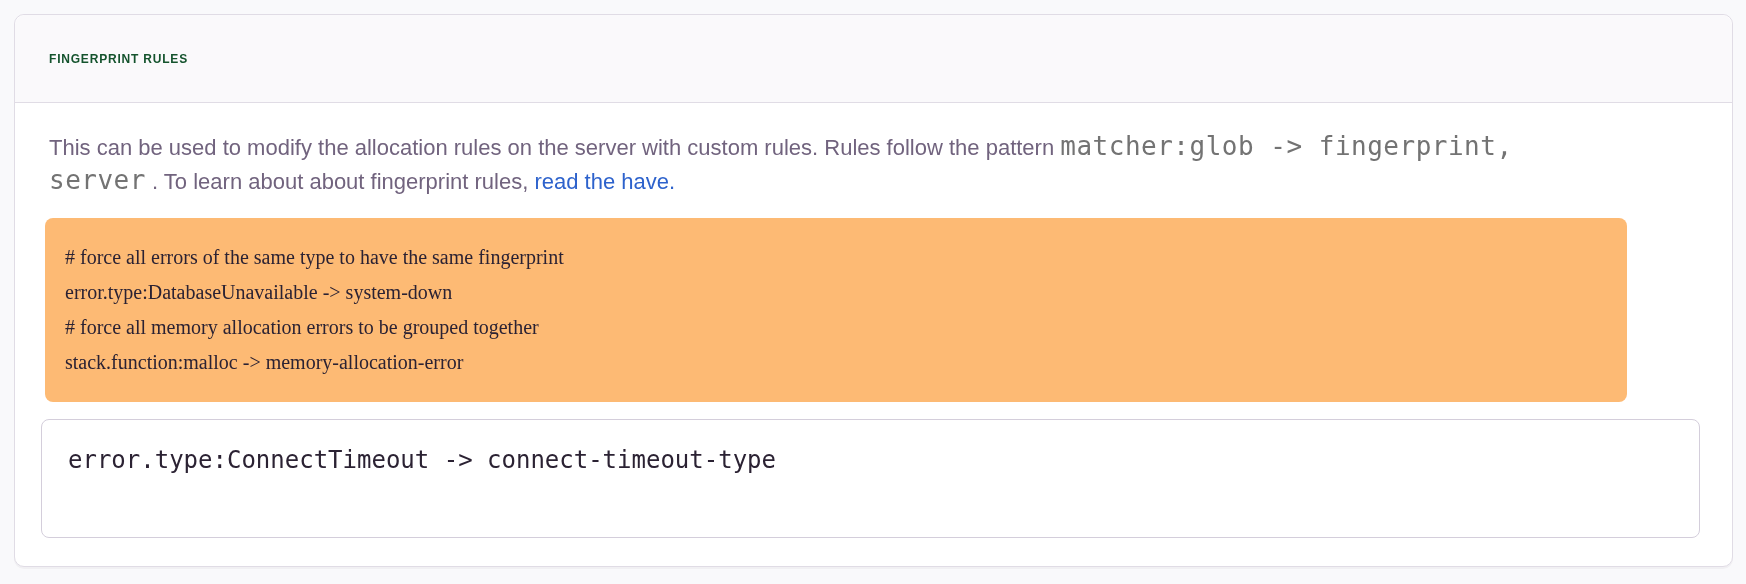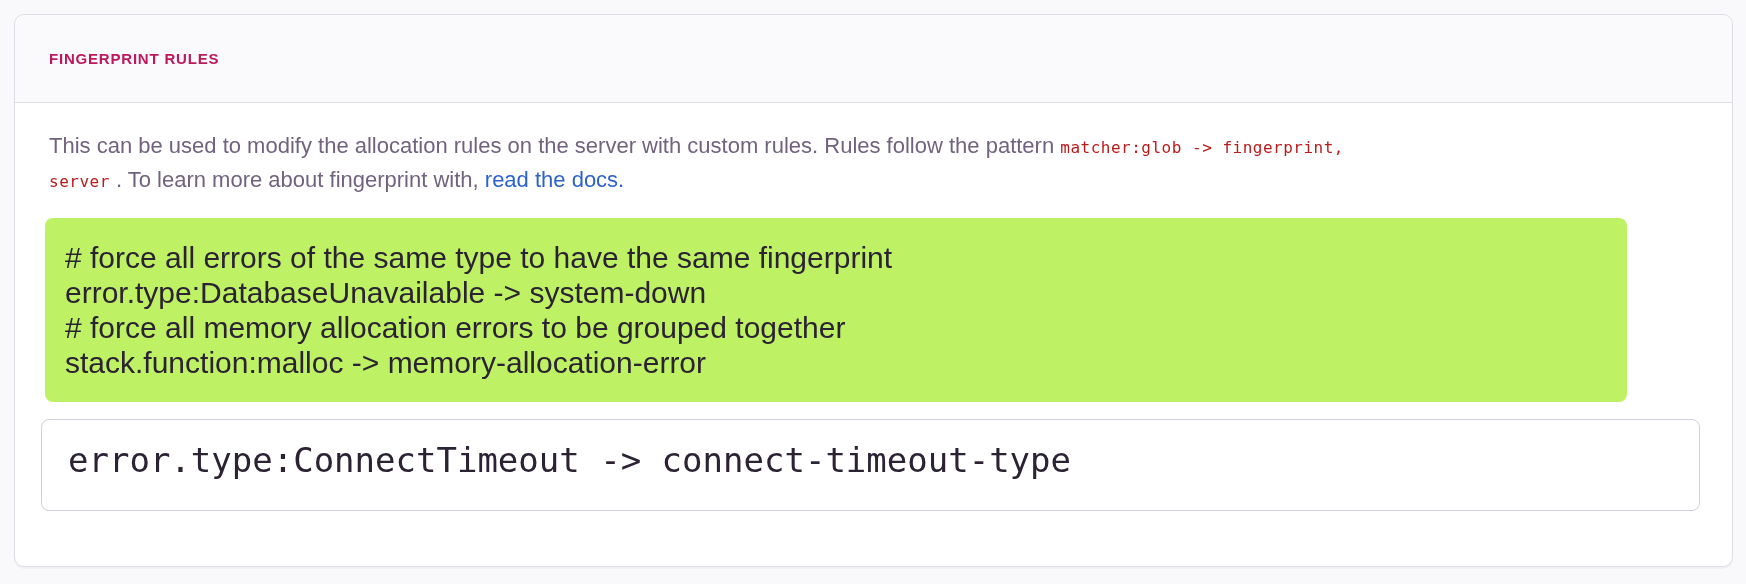--- a/index.html
+++ b/index.html
@@ -24,85 +24,85 @@
     height: 88px;
     background: #FAF9FB;
     border-bottom: 1px solid #E0DCE5;
     border-radius: 10px 10px 0 0;
     display: flex;
     align-items: center;
     padding: 0 34px;
   }
   .panel-title {
     margin: 0;
-    font-size: 15px;
+    font-size: 12px;
     font-weight: 700;
     letter-spacing: 0.8px;
-    color: #be185d;
+    color: #14532d;
     text-transform: uppercase;
     text-align: center;
   }
   .panel-body { padding-top: 27px; }
   .description {
     margin: 0 34px;
     font-size: 22px;
     line-height: 32px;
     color: #71637E;
   }
   .description code {
     font-family: "DejaVu Sans Mono", monospace;
-    font-size: 16px;
+    font-size: 26px;
     letter-spacing: 0.5px;
-    color: #b91c1c;
+    color: #737373;
   }
   .docs-link {
     color: #2D62CC;
     text-decoration: none;
     cursor: pointer;
   }
   .example {
     margin: 20px 105px 0 30px;
-    background: #bef264;
+    background: #fdba74;
     border-radius: 8px;
     padding: 22px 20px;
-    font-family: Liberation Sans, sans-serif;
-    font-size: 30px;
+    font-family: Liberation Serif, serif;
+    font-size: 20px;
     line-height: 35px;
     color: #2B2233;
     white-space: pre;
     overflow: hidden;
   }
   .input-wrap { margin: 17px 32px 0 26px; }
   .rules-input {
     display: block;
     width: 100%;
-    height: 92px;
+    height: 119px;
     border: 1px solid #D4CEDB;
     border-radius: 8px;
     background: #FFFFFF;
     padding: 24px 26px;
     font-family: "DejaVu Sans Mono", monospace;
-    font-size: 34px;
+    font-size: 24px;
     line-height: 32px;
     color: #2B2233;
     resize: none;
     outline: none;
     white-space: pre;
     overflow: hidden;
   }
 </style>
 </head>
 <body>
 
 <div class="panel">
   <div class="panel-header">
     <h2 class="panel-title">FINGERPRINT RULES</h2>
   </div>
   <div class="panel-body">
-    <p class="description"><span>This can be used to modify the allocation rules on the server with custom rules. Rules follow the pattern </span><code>matcher:glob -&gt; fingerprint,</code><br><code>server</code><span> . To learn more about fingerprint with, </span><a class="docs-link" href="#">read the docs.</a></p>
+    <p class="description"><span>This can be used to modify the allocation rules on the server with custom rules. Rules follow the pattern </span><code>matcher:glob -&gt; fingerprint,</code><br><code>server</code><span> . To learn about about fingerprint rules, </span><a class="docs-link" href="#">read the have.</a></p>
     <pre class="example"># force all errors of the same type to have the same fingerprint
 error.type:DatabaseUnavailable -&gt; system-down
 # force all memory allocation errors to be grouped together
 stack.function:malloc -&gt; memory-allocation-error</pre>
     <div class="input-wrap">
       <textarea class="rules-input" spellcheck="false" style="">error.type:ConnectTimeout -&gt; connect-timeout-type</textarea>
     </div>
   </div>
 </div>
 

